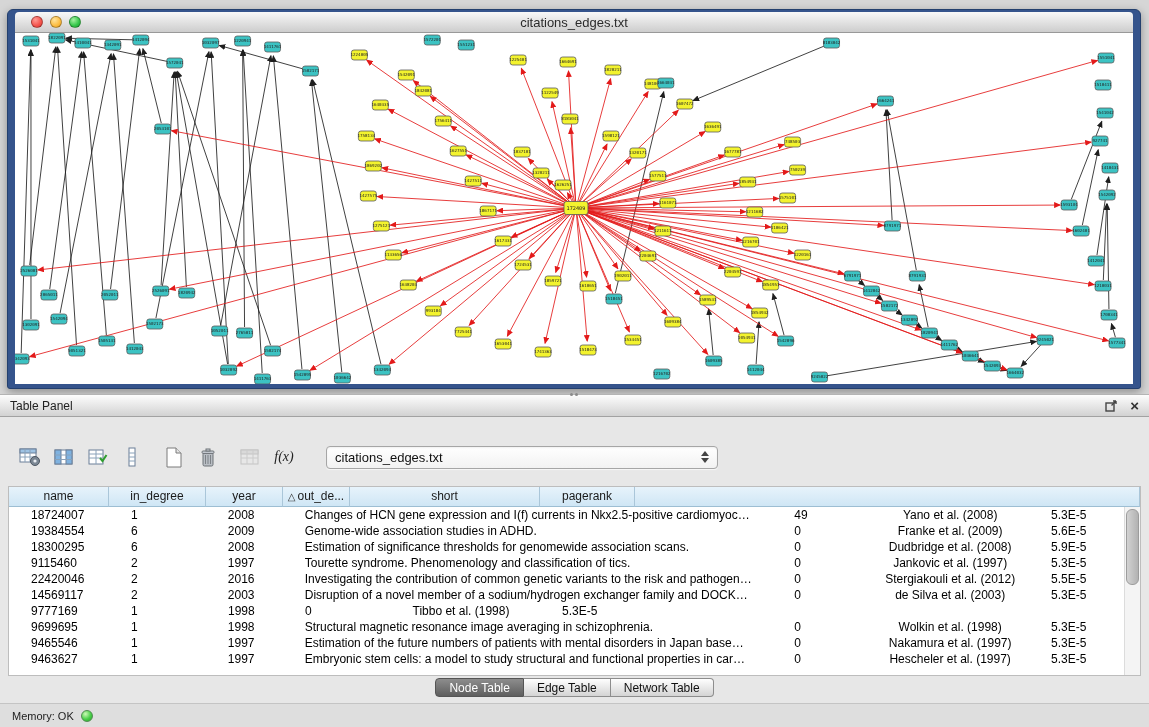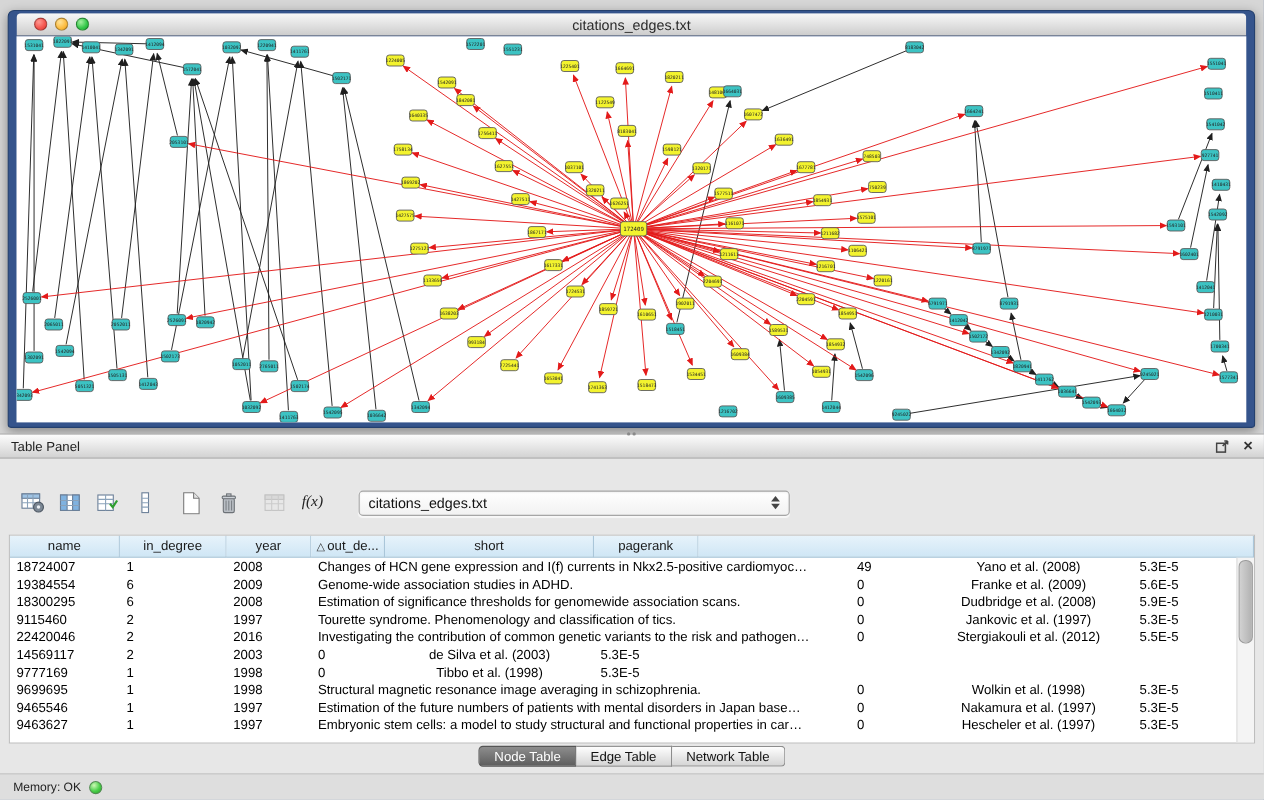--- a/index.html
+++ b/index.html
@@ -70,21 +70,21 @@
     background:#fff;border:1px solid #bdbdbd;overflow:hidden;
   }
   .thead{display:flex;height:20px;}
   .th{
     box-sizing:border-box;height:20px;line-height:19px;font-size:12px;color:#1a1a1a;
     text-align:center;background:linear-gradient(#e7f3fb,#cfe6f5);
     border-right:1px solid #aac6d9;border-bottom:1px solid #9dbed3;
     overflow:hidden;white-space:nowrap;
   }
   .th .sort-tri{font-size:10px;margin-right:2px;color:#333;}
-  .tbody .tr{display:flex;height:16px;}
+  .tbody .tr{display:flex;height:16px;padding-left:16px;}
   .td{
     box-sizing:border-box;height:16px;line-height:16px;font-size:12px;color:#000;
     white-space:nowrap;overflow:hidden;padding:0 2px 0 6px;
   }
   .td.center{text-align:center;padding:0;}
   .vscroll{
     position:absolute;right:0;top:20px;bottom:0;width:15px;
     background:#f4f4f4;border-left:1px solid #dcdcdc;
   }
   .vthumb{
@@ -911,20 +911,21 @@
           <div class="td" style="width: 77px;">2016</div>
           <div class="td" style="width: 490px;">Investigating the contribution of common genetic variants to the risk and pathogen…</div>
           <div class="td" style="width: 67px;">0</div>
           <div class="td center" style="width: 190px;">Stergiakouli et al. (2012)</div>
           <div class="td" style="width: 95px;">5.5E-5</div>
         </div>
         <div class="tr">
           <div class="td" style="width: 100px;">14569117</div>
           <div class="td" style="width: 97px;">2</div>
           <div class="td" style="width: 77px;">2003</div>
+          <div class="td" style="width: 490px;">Disruption of a novel member of a sodium/hydrogen exchanger family and DOCK…</div>
           <div class="td" style="width: 67px;">0</div>
           <div class="td center" style="width: 190px;">de Silva et al. (2003)</div>
           <div class="td" style="width: 95px;">5.3E-5</div>
         </div>
         <div class="tr">
           <div class="td" style="width: 100px;">9777169</div>
           <div class="td" style="width: 97px;">1</div>
           <div class="td" style="width: 77px;">1998</div>
           <div class="td" style="width: 67px;">0</div>
           <div class="td center" style="width: 190px;">Tibbo et al. (1998)</div>

